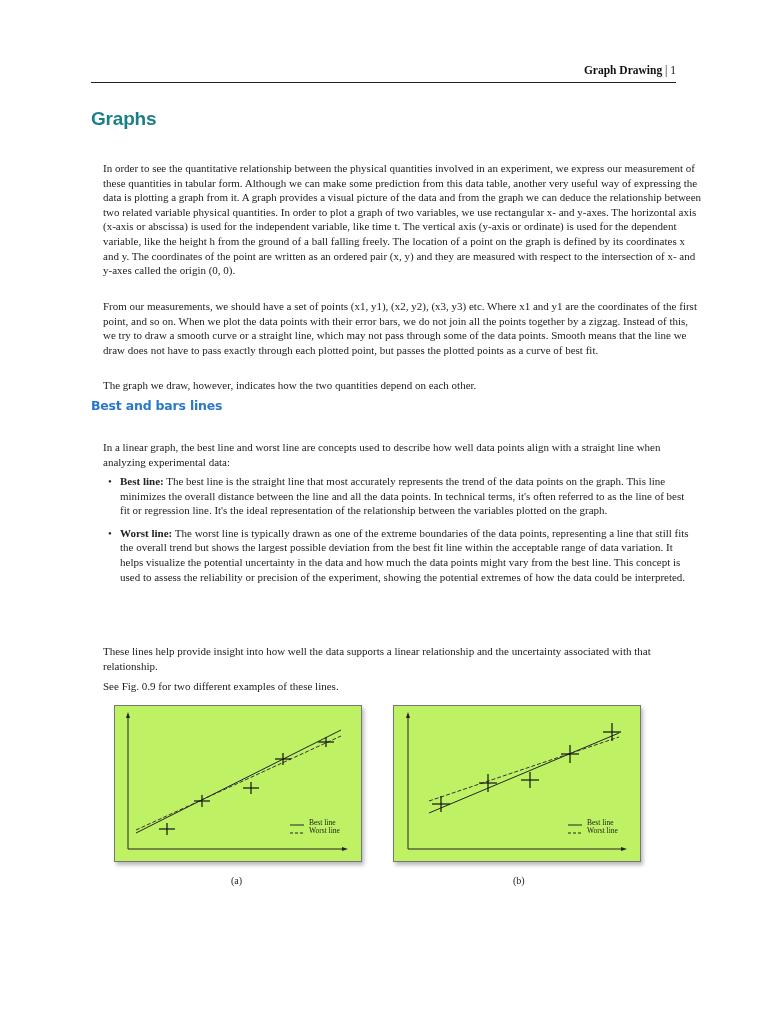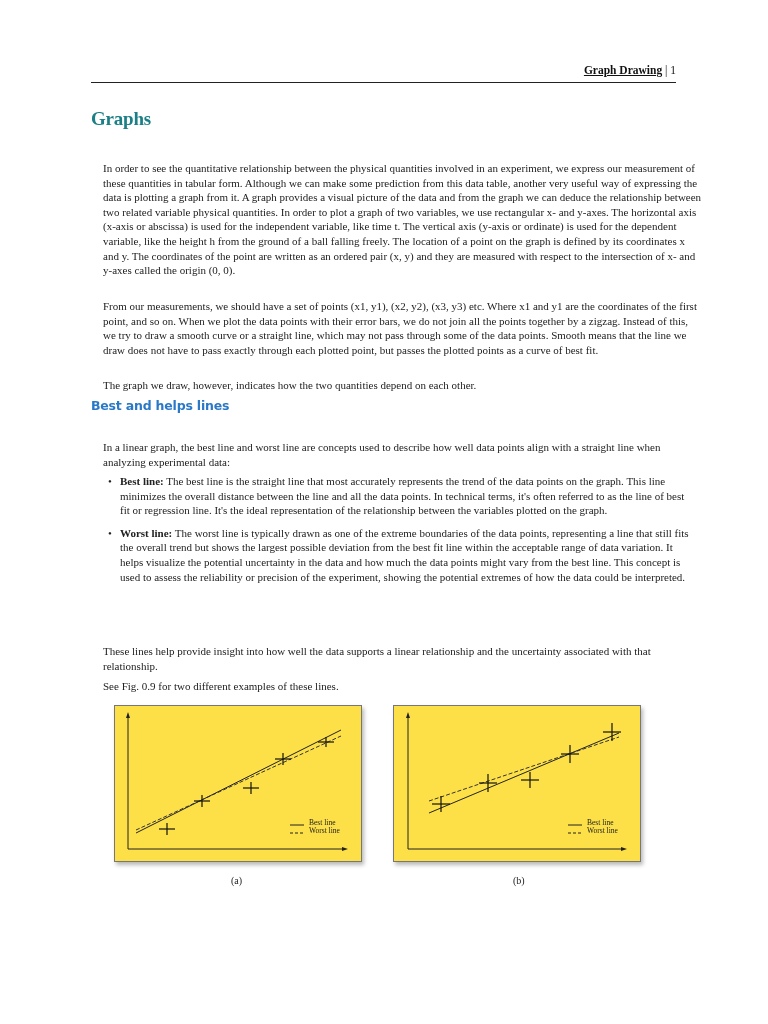--- a/index.html
+++ b/index.html
@@ -2,41 +2,41 @@
 <html><head>
 <meta charset="utf-8">
 <style>
   html, body { margin: 0; padding: 0; background: #ffffff; }
   body { width: 768px; height: 1024px; position: relative; overflow: hidden;
          font-family: "DejaVu Serif", "Liberation Serif", serif; color: #222; }
   .page { position: absolute; left: 0; top: 0; width: 768px; height: 1024px; }
 
   .running-header { position: absolute; left: 91px; top: 64px; width: 585px; text-align: right;
          font-family: "Liberation Serif", serif; font-size: 11.5px; color: #111; }
-  .running-header .title { font-weight: bold; text-decoration: underline; }
+  .running-header .title { font-weight: bold; }
   .header-rule { position: absolute; left: 91px; top: 82px; width: 585px; height: 1px; background: #222; }
 
   .h1 { position: absolute; left: 91px; top: 108px; margin: 0;
-        font-family: Liberation Serif, serif; font-weight: bold;
+        font-family: Liberation Sans, sans-serif; font-weight: bold;
         font-size: 19px; color: #1b7f86; letter-spacing: -0.2px; }
   .h2 { position: absolute; left: 91px; top: 398px; margin: 0;
         font-family: "DejaVu Sans", "Liberation Sans", sans-serif; font-weight: bold;
         font-size: 12.5px; color: #2a78c8; letter-spacing: -0.2px; }
 
   .p { position: absolute; left: 91px; width: 600px; margin: 12px;
        font-family: "Liberation Serif", serif; font-size: 11px; line-height: 14.6px; color: #222; }
 
   .bullets { position: absolute; left: 105px; width: 590px; margin: 0; padding: 0; list-style: none;
        font-family: "Liberation Serif", serif; font-size: 11px; line-height: 14.6px; color: #222; }
   .bullets li { position: relative; padding-left: 15px; margin-bottom: 8px; }
   .bullets li::before { content: "\2022"; position: absolute; left: 3px; top: 0; }
   .bullets b { font-weight: bold; }
 
   .fig-frame { position: absolute; width: 246px; height: 155px; border: 1px solid #777;
-       background: #fde047; box-shadow: 2px 3px 4px rgba(0,0,0,0.28); }
+       background: #bef264; box-shadow: 2px 3px 4px rgba(0,0,0,0.28); }
   .fig-frame svg { position: absolute; left: 0; top: 0; }
   .subcap { position: absolute; font-family: "Liberation Serif", serif; font-size: 10px; color: #222; }
   .caption { position: absolute; left: 91px; top: 905px; width: 585px; text-align: center;
        font-family: "Liberation Serif", serif; font-size: 11px; color: #222; }
   .caption b { font-weight: bold; }
 </style>
 </head>
 <body>
 
 <div class="page">
@@ -45,21 +45,21 @@
     <span class="title">Graph Drawing</span><span> | </span><span>1</span>
   </div>
   <div class="header-rule"></div>
 
   <h1 class="h1">Graphs</h1>
 
   <p class="p" style="top:149px;">In order to see the quantitative relationship between the physical quantities involved in an experiment, we express our measurement of these quantities in tabular form. Although we can make some prediction from this data table, another very useful way of expressing the data is plotting a graph from it. A graph provides a visual picture of the data and from the graph we can deduce the relationship between two related variable physical quantities. In order to plot a graph of two variables, we use rectangular x- and y-axes. The horizontal axis (x-axis or abscissa) is used for the independent variable, like time t. The vertical axis (y-axis or ordinate) is used for the dependent variable, like the height h from the ground of a ball falling freely. The location of a point on the graph is defined by its coordinates x and y. The coordinates of the point are written as an ordered pair (x, y) and they are measured with respect to the intersection of x- and y-axes called the origin (0, 0).</p>
   <p class="p" style="top:287px;">From our measurements, we should have a set of points (x1, y1), (x2, y2), (x3, y3) etc. Where x1 and y1 are the coordinates of the first point, and so on. When we plot the data points with their error bars, we do not join all the points together by a zigzag. Instead of this, we try to draw a smooth curve or a straight line, which may not pass through some of the data points. Smooth means that the line we draw does not have to pass exactly through each plotted point, but passes the plotted points as a curve of best fit.</p>
   <p class="p" style="top:366px;">The graph we draw, however, indicates how the two quantities depend on each other.</p>
 
-  <h2 class="h2">Best and helps lines</h2>
+  <h2 class="h2">Best and bars lines</h2>
 
   <p class="p" style="top:428px;">In a linear graph, the best line and worst line are concepts used to describe how well data points align with a straight line when analyzing experimental data:</p>
 
   <ul class="bullets" style="top:474px;">
     <li><b>Best line:</b><span> The best line is the straight line that most accurately represents the trend of the data points on the graph. This line minimizes the overall distance between the line and all the data points. In technical terms, it's often referred to as the line of best fit or regression line. It's the ideal representation of the relationship between the variables plotted on the graph.</span></li>
     <li><b>Worst line:</b><span> The worst line is typically drawn as one of the extreme boundaries of the data points, representing a line that still fits the overall trend but shows the largest possible deviation from the best fit line within the acceptable range of data variation. It helps visualize the potential uncertainty in the data and how much the data points might vary from the best line. This concept is used to assess the reliability or precision of the experiment, showing the potential extremes of how the data could be interpreted.</span></li>
   </ul>
 
   <p class="p" style="top:632px;">These lines help provide insight into how well the data supports a linear relationship and the uncertainty associated with that relationship.</p>
   <p class="p" style="top:667px;">See Fig. 0.9 for two different examples of these lines.</p>

